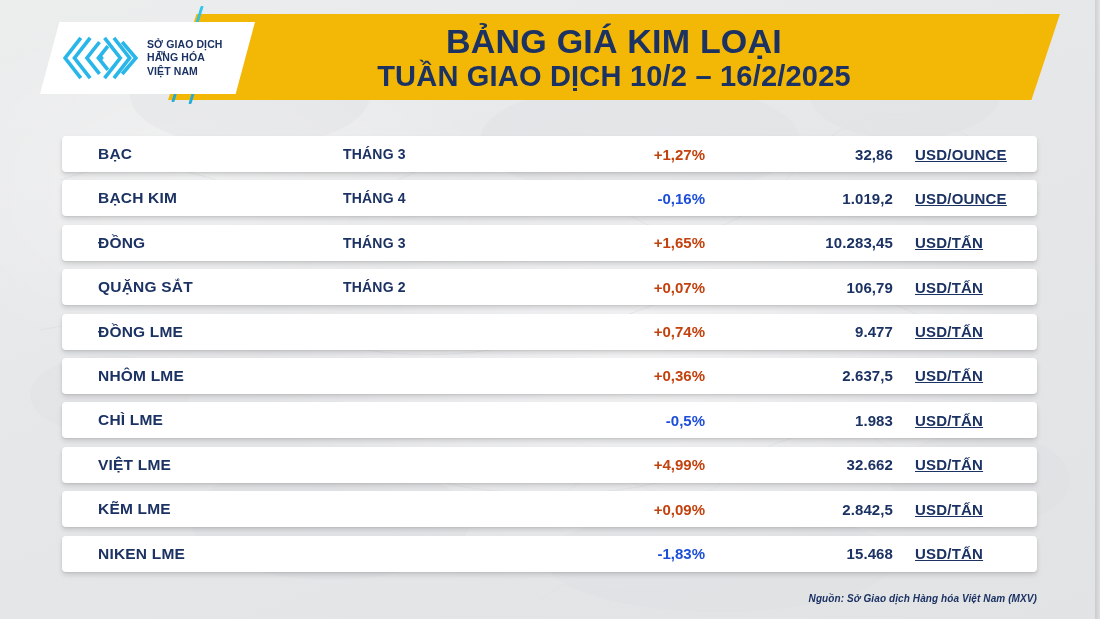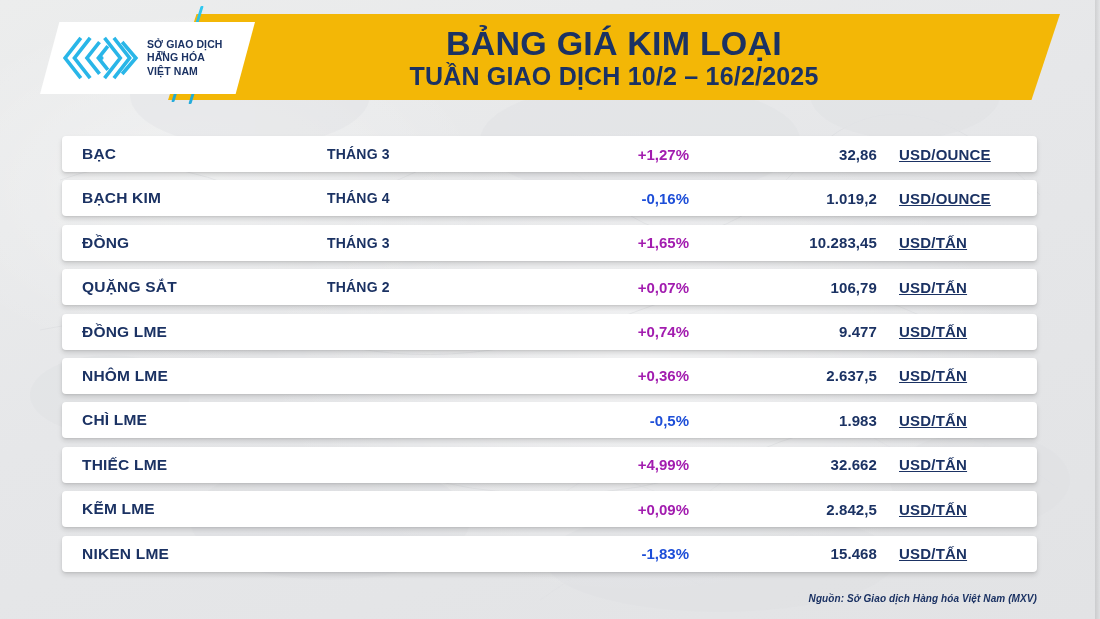--- a/index.html
+++ b/index.html
@@ -64,21 +64,21 @@
   }
 
   .banner-title {
     text-align: center;
     color: #1b3263;
     font-weight: bold;
     line-height: 1.12;
     letter-spacing: 0.2px;
   }
   .banner-title .line1 { font-size: 34px; display: block; }
-  .banner-title .line2 { font-size: 25px; display: block; }
+  .banner-title .line2 { font-size: 29px; display: block; }
 
   
   .accent {
     position: absolute;
     background: linear-gradient(180deg, #26c6f0, #1aa8da);
     transform: skewX(-17deg);
     border-radius: 1px;
   }
   .accent-a { left: 186px; top: 6px;  width: 3px; height: 96px; opacity: 0.95; }
   .accent-b { left: 200px; top: 28px; width: 3px; height: 76px; opacity: 0.95; }
@@ -139,20 +139,21 @@
     align-items: center;
     font-weight: bold;
     color: #1b3263;
   }
 
   .c-name {
     width: 265px;
     padding-left: 20px;
     font-size: 15.5px;
     letter-spacing: 0.2px;
+    margin-left: 16px;
   }
   .c-month {
     width: 200px;
     font-size: 14px;
     letter-spacing: 0.2px;
   }
   .c-change {
     width: 185px;
     text-align: right;
     padding-right: 23px;
@@ -165,21 +166,21 @@
     letter-spacing: 0.1px;
   }
   .c-unit {
     flex: 1;
     padding-left: 22px;
     font-size: 15px;
     letter-spacing: 0.2px;
     text-decoration: underline;
   }
 
-  .up   { color: #a21caf; }
+  .up   { color: #c2410c; }
   .down { color: #1d4ed8; }
 
   
   .footer {
     position: absolute;
     right: 63px;
     bottom: 15px;
     color: #1b3263;
     font-size: 10px;
     font-weight: bold;
@@ -292,21 +293,21 @@
         <div class="c-unit">USD/TẤN</div>
       </div>
       <div class="row">
         <div class="c-name">CHÌ LME</div>
         <div class="c-month"></div>
         <div class="c-change down">-0,5%</div>
         <div class="c-value">1.983</div>
         <div class="c-unit">USD/TẤN</div>
       </div>
       <div class="row">
-        <div class="c-name">THIẾC LME</div>
+        <div class="c-name">VIỆT LME</div>
         <div class="c-month"></div>
         <div class="c-change up">+4,99%</div>
         <div class="c-value">32.662</div>
         <div class="c-unit">USD/TẤN</div>
       </div>
       <div class="row">
         <div class="c-name">KẼM LME</div>
         <div class="c-month"></div>
         <div class="c-change up">+0,09%</div>
         <div class="c-value">2.842,5</div>

